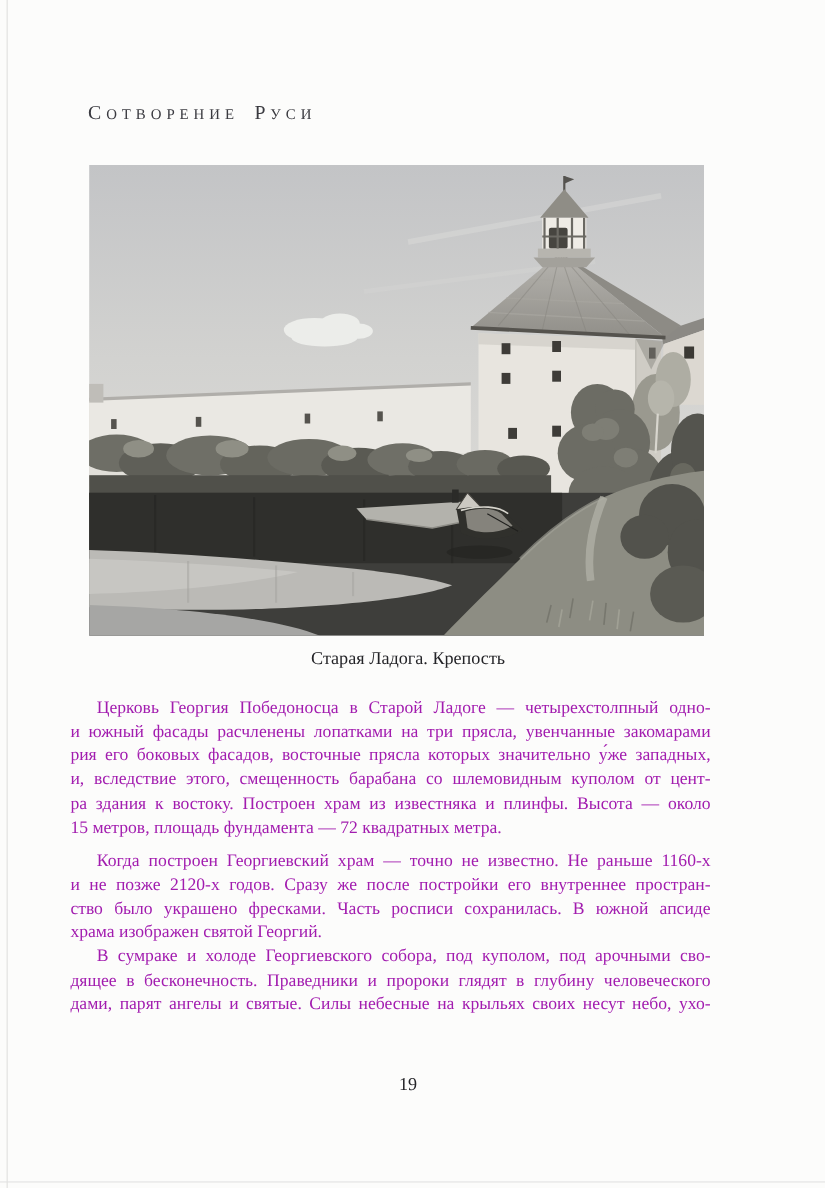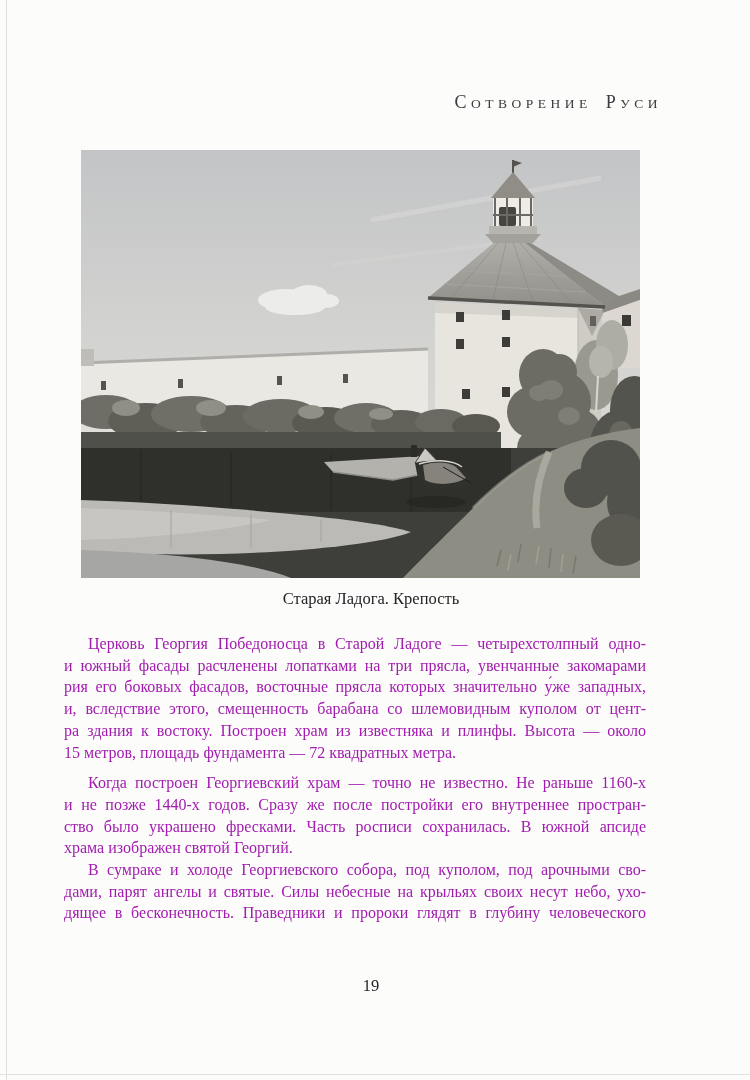--- a/index.html
+++ b/index.html
@@ -12,21 +12,21 @@
     overflow:hidden;
     font-family:"Liberation Serif","DejaVu Serif",serif;
     color:#232327;
   }
   .page-edge-left{position:absolute;left:6px;top:0;bottom:0;width:1px;background:#e0e0df;}
   .page-edge-bottom{position:absolute;left:0;right:0;bottom:5px;height:1px;background:#e2e2e1;}
 
   
   .running-head{
     position:absolute;left:80px;top:92px;width:582px;
-    text-align:right;
+    text-align:left;
     color:#3a3a40;
     font-size:13.5px;
     letter-spacing:4.5px;
     text-transform:uppercase;
   }
   .title-word{display:inline-block;}
   .title-word::first-letter{font-size:18px;letter-spacing:4.5px;}
   .title-word + .title-word{margin-left:14px;}
 
   
@@ -278,25 +278,25 @@
     <p class="para gap-after">
       <span class="line first">Церковь Георгия Победоносца в Старой Ладоге — четырехстолпный одно-</span>
       <span class="line">и южный фасады расчленены лопатками на три прясла, увенчанные закомарами</span>
       <span class="line">рия его боковых фасадов, восточные прясла которых значительно у́же западных,</span>
       <span class="line">и, вследствие этого, смещенность барабана со шлемовидным куполом от цент-</span>
       <span class="line">ра здания к востоку. Построен храм из известняка и плинфы. Высота — около</span>
       <span class="line last">15 метров, площадь фундамента — 72 квадратных метра.</span>
     </p>
     <p class="para">
       <span class="line first">Когда построен Георгиевский храм — точно не известно. Не раньше 1160-х</span>
-      <span class="line">и не позже 1440-х годов. Сразу же после постройки его внутреннее простран-</span>
+      <span class="line">и не позже 2120-х годов. Сразу же после постройки его внутреннее простран-</span>
       <span class="line">ство было украшено фресками. Часть росписи сохранилась. В южной апсиде</span>
       <span class="line last">храма изображен святой Георгий.</span>
     </p>
     <p class="para">
       <span class="line first">В сумраке и холоде Георгиевского собора, под куполом, под арочными сво-</span>
+      <span class="line">дящее в бесконечность. Праведники и пророки глядят в глубину человеческого</span>
       <span class="line">дами, парят ангелы и святые. Силы небесные на крыльях своих несут небо, ухо-</span>
-      <span class="line">дящее в бесконечность. Праведники и пророки глядят в глубину человеческого</span>
     </p>
   </div>
 
   <div class="folio">19</div>
 </div>
 
 </body></html>

